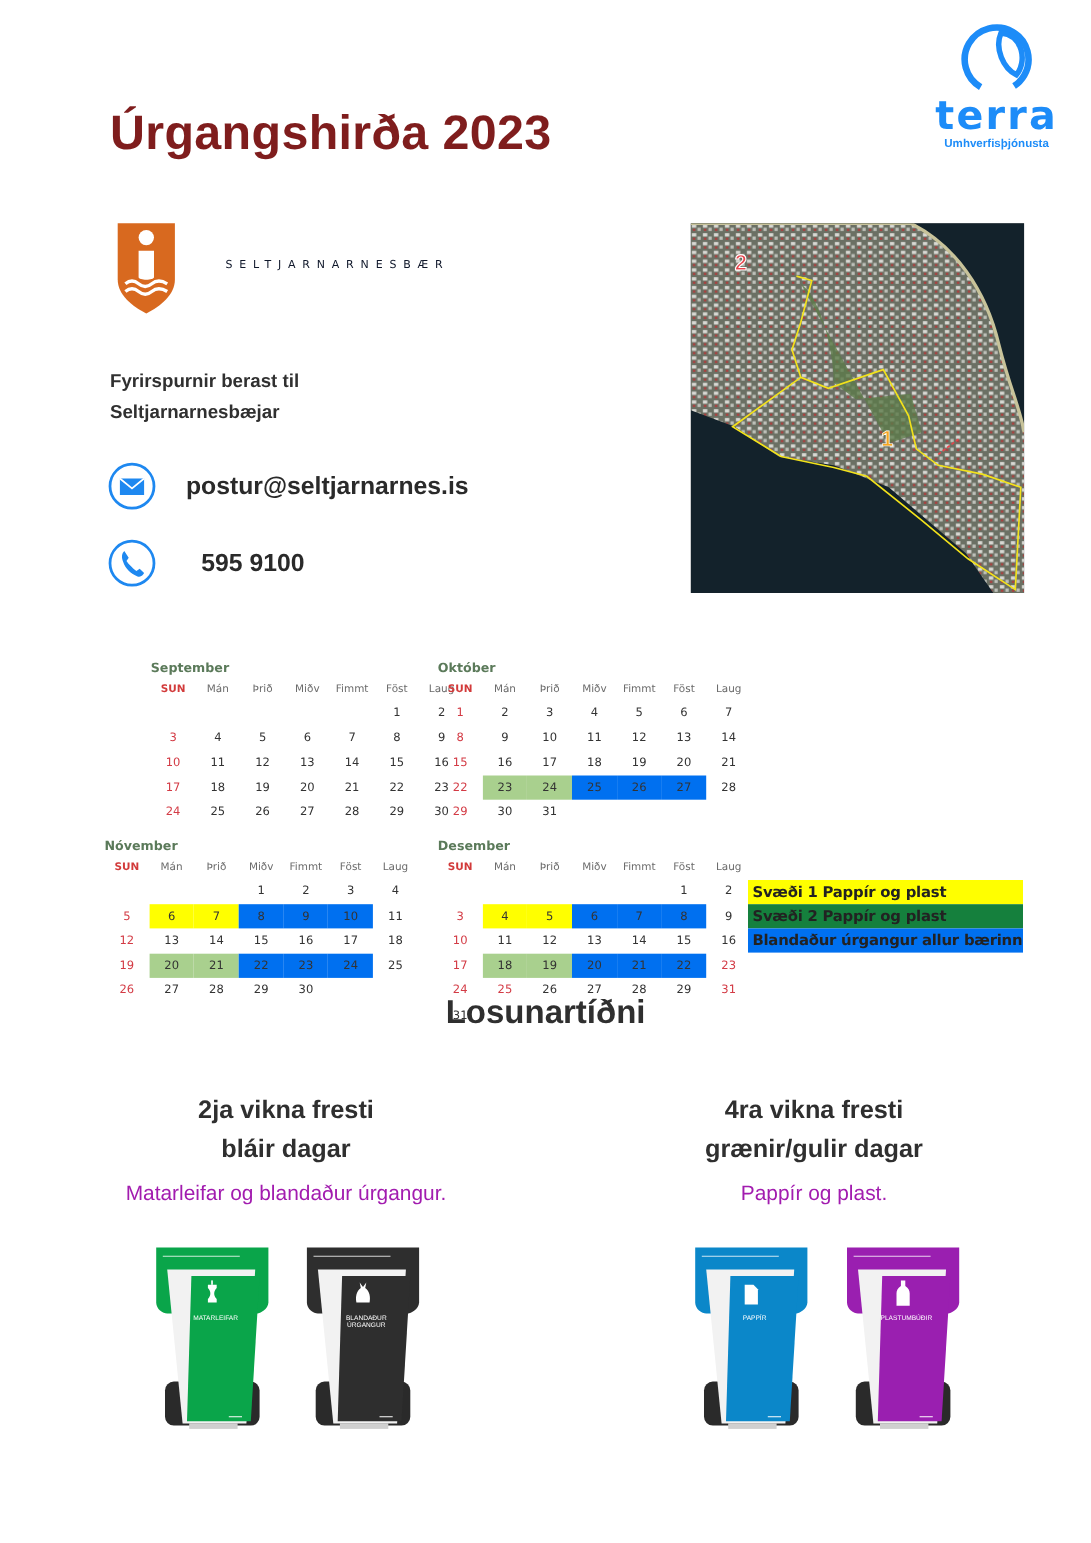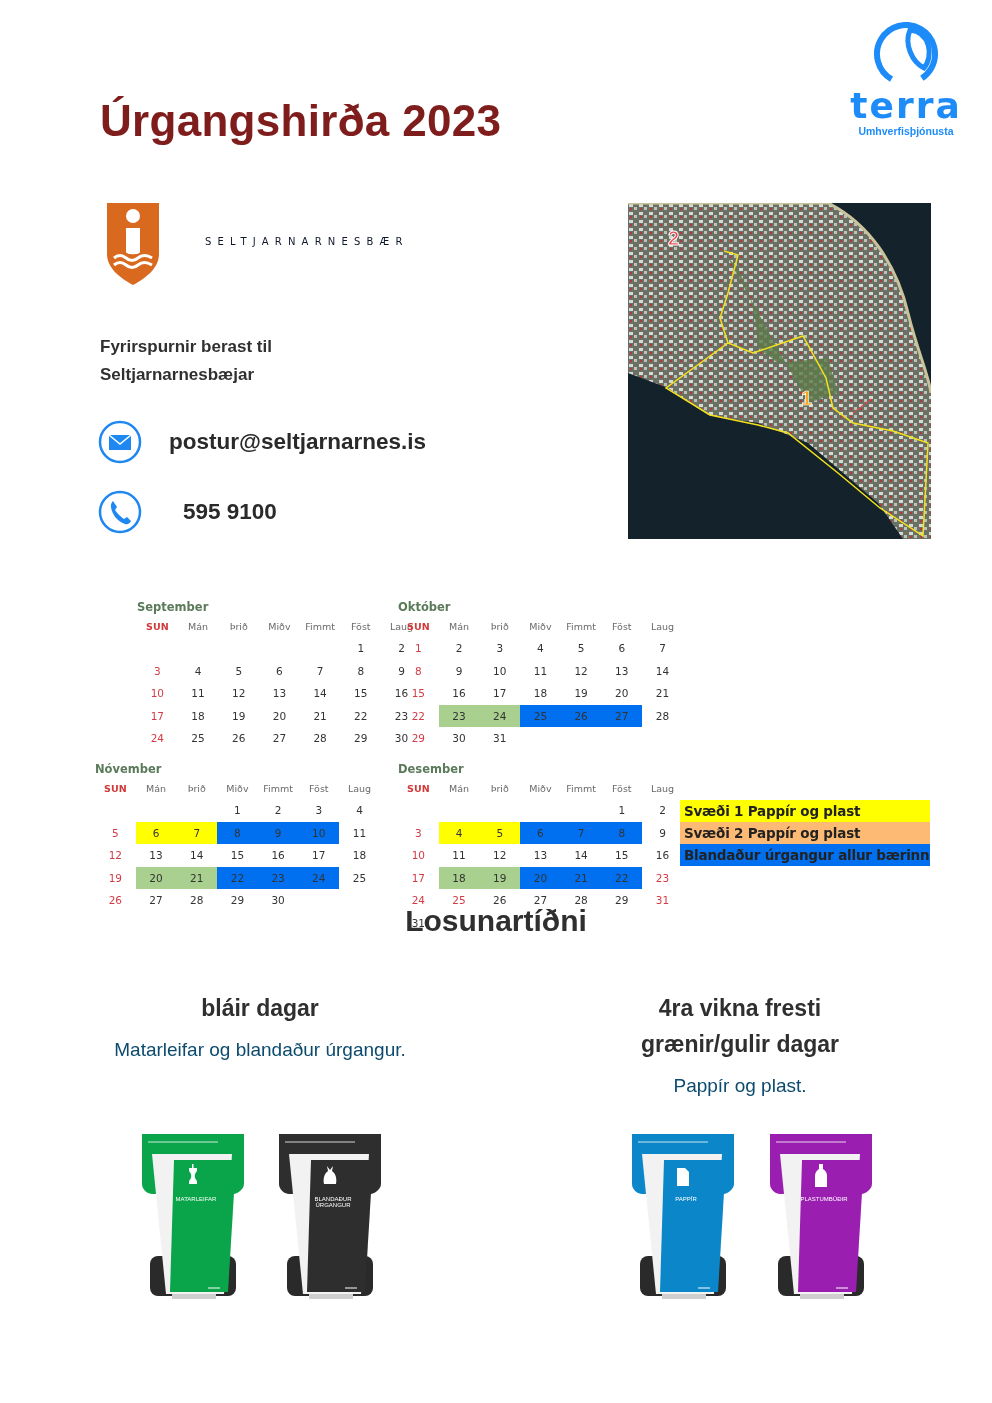--- a/index.html
+++ b/index.html
@@ -35,21 +35,21 @@
   .cal-d.y { background: #ffff00; }
   .cal-d.g { background: #a9d08e; }
   .cal-d.b { background: #0070f0; }
 
   .legend { left: 680px; top: 800px; width: 250px; }
   .legend-item { height: 22px; line-height: 22px; font-size: 13.5px; font-weight: bold; color: #222; padding-left: 4px; font-family: "DejaVu Sans", sans-serif; letter-spacing: -0.2px; }
 
   .losun-title { left: 0; width: 992px; text-align: center; top: 904px; font-size: 30px; font-weight: bold; color: #2f2f2f; }
   .freq-col { text-align: center; }
   .freq-h { font-size: 23px; font-weight: bold; color: #2f2f2f; line-height: 36px; }
-  .freq-desc { font-size: 19px; color: #0c4a6e; margin-top: 13px; }
+  .freq-desc { font-size: 19px; color: #a21caf; margin-top: 13px; }
 
   .bin { position: absolute; width: 110px; height: 178px; }
   .bin-label { position: absolute; font-size: 6px; color: #fff; text-align: center; }
 </style>
 </head>
 <body>
 
 <div class="abs title">Úrgangshirða 2023</div>
 
 <div class="abs terra">
@@ -306,27 +306,28 @@
       <div class="cal-d"></div>
       <div class="cal-d"></div>
       <div class="cal-d"></div>
       <div class="cal-d"></div>
       <div class="cal-d"></div>
     </div>
   </div>
 
 <div class="abs legend">
   <div class="legend-item" style="background:#ffff00;">Svæði 1 Pappír og plast</div>
-  <div class="legend-item" style="background:#fdba74;">Svæði 2 Pappír og plast</div>
+  <div class="legend-item" style="background:#15803d;">Svæði 2 Pappír og plast</div>
   <div class="legend-item" style="background:#0070f0;">Blandaður úrgangur allur bærinn</div>
 </div>
 
 <div class="abs losun-title">Losunartíðni</div>
 
 <div class="abs freq-col" style="left:60px; width:400px; top:990px;">
+  <div class="freq-h">2ja vikna fresti</div>
   <div class="freq-h">bláir dagar</div>
   <div class="freq-desc">Matarleifar og blandaður úrgangur.</div>
 </div>
 
 <div class="abs freq-col" style="left:540px; width:400px; top:990px;">
   <div class="freq-h">4ra vikna fresti</div>
   <div class="freq-h">grænir/gulir dagar</div>
   <div class="freq-desc">Pappír og plast.</div>
 </div>
 

